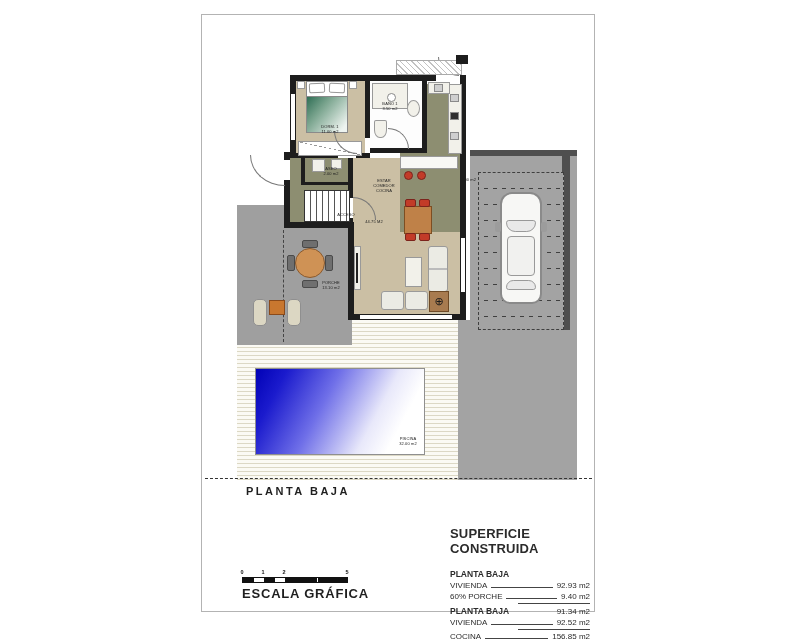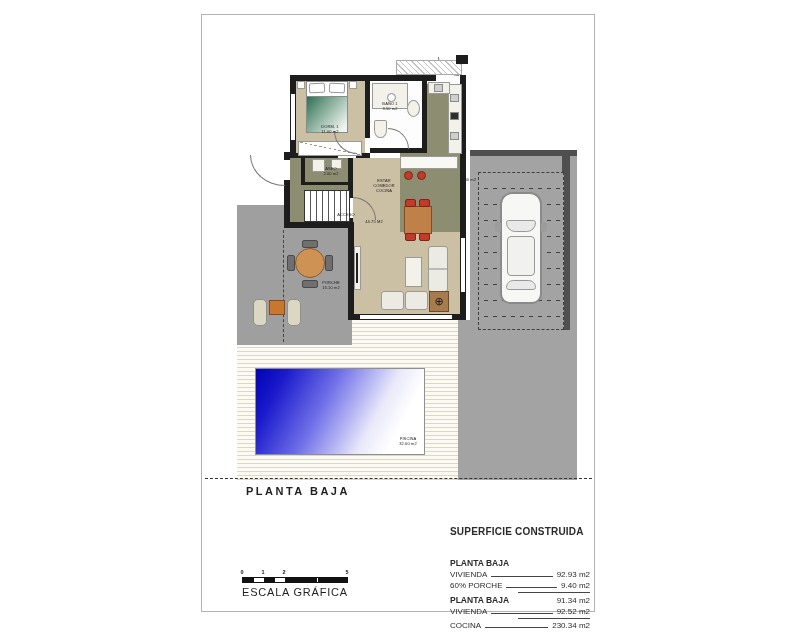--- a/index.html
+++ b/index.html
@@ -115,24 +115,24 @@
   #lbl-area44{left:356px;top:219px;width:36px;}
   #lbl-acceso{left:330px;top:212px;width:32px;}
   #lbl-porche{left:312px;top:280px;width:38px;}
   
   #plan-title{left:246px;top:485px;font-size:11px;font-weight:bold;letter-spacing:2.5px;color:#1f1f1f;}
   #scalebar{left:242px;top:569px;width:110px;}
   .tick{position:absolute;top:0;transform:translateX(-50%);font-size:5.5px;font-weight:bold;color:#111;}
   #bar{position:absolute;left:0;top:8px;width:106px;height:6px;border:1px solid #111;
        box-sizing:border-box;display:flex;}
   #bar div{height:100%;}
-  #scale-label{position:absolute;left:0;top:17px;font-size:11px;font-weight:normal;
+  #scale-label{position:absolute;left:0;top:17px;font-size:13px;font-weight:bold;
        letter-spacing:.8px;color:#1f1f1f;white-space:nowrap;}
   #legend{left:450px;top:526px;width:140px;font-size:8px;color:#2b2b2b;}
-  #legend .ttl{font-size:10px;font-weight:bold;letter-spacing:.2px;margin-bottom:21px;}
+  #legend .ttl{font-size:13px;font-weight:bold;letter-spacing:.2px;margin-bottom:13px;}
   #legend .sec{font-size:8.5px;font-weight:bold;margin-top:3px;}
   .lrow{display:flex;align-items:flex-end;margin-top:2px;}
   .lrow .leader{flex:1;border-bottom:1px solid #444;margin:0 4px 2px 4px;height:1px;}
   .lrow .spacer{flex:1;}
   .lrow .val{white-space:nowrap;}
   .lrule{align-self:flex-end;margin-left:auto;width:72px;border-top:1px solid #444;margin-top:2px;}
   #legend-inner{display:flex;flex-direction:column;}
 </style>
 </head>
 <body>
@@ -332,17 +332,17 @@
       </div>
       <div class="lrow">
         <span>VIVIENDA</span>
         <span class="leader"></span>
         <span class="val">92.52 m2</span>
       </div>
       <div class="lrule"></div>
       <div class="lrow">
         <span>COCINA</span>
         <span class="leader"></span>
-        <span class="val">230.34 m2</span>
+        <span class="val">156.85 m2</span>
       </div>
     </div>
   </div>
 </div>
 
 </body></html>

